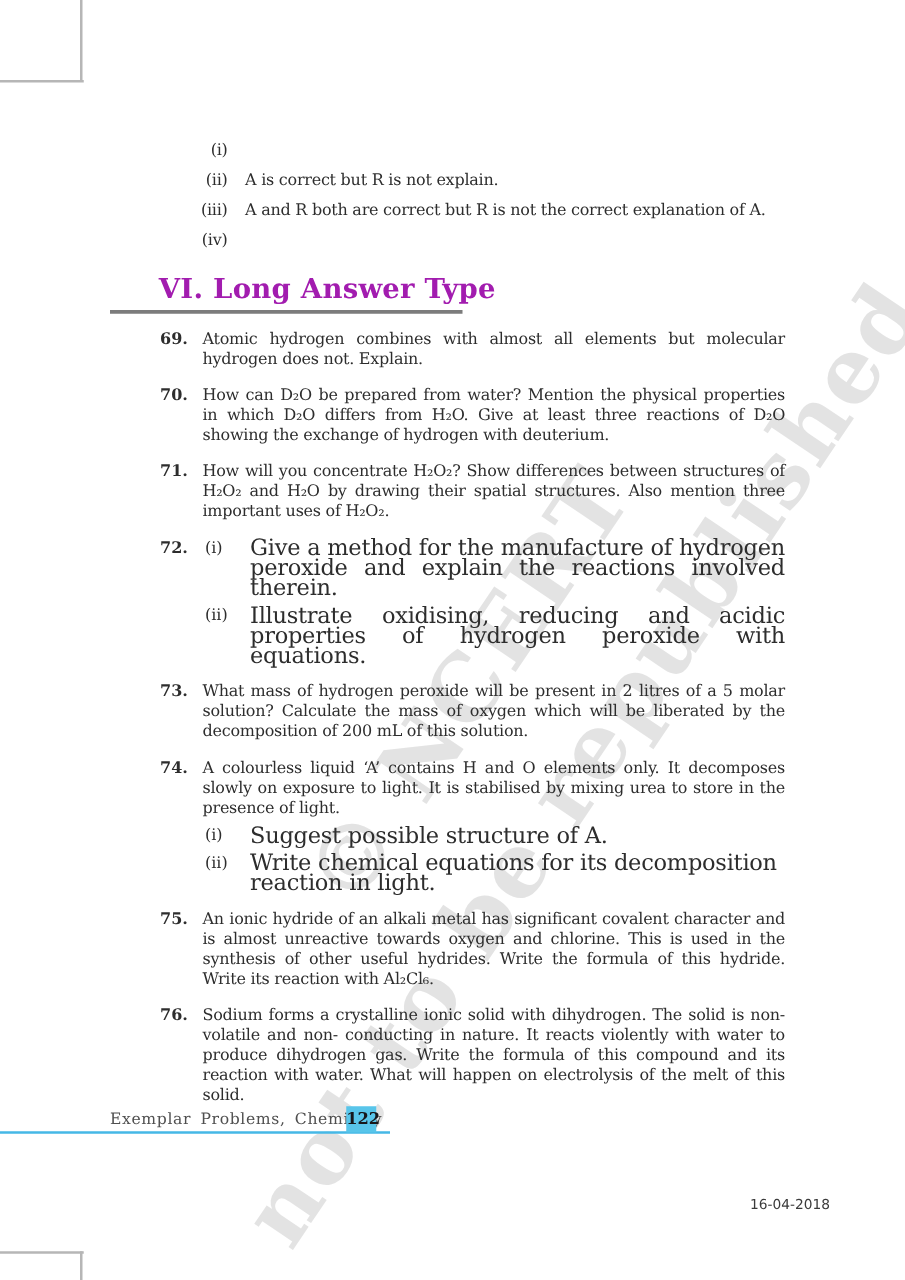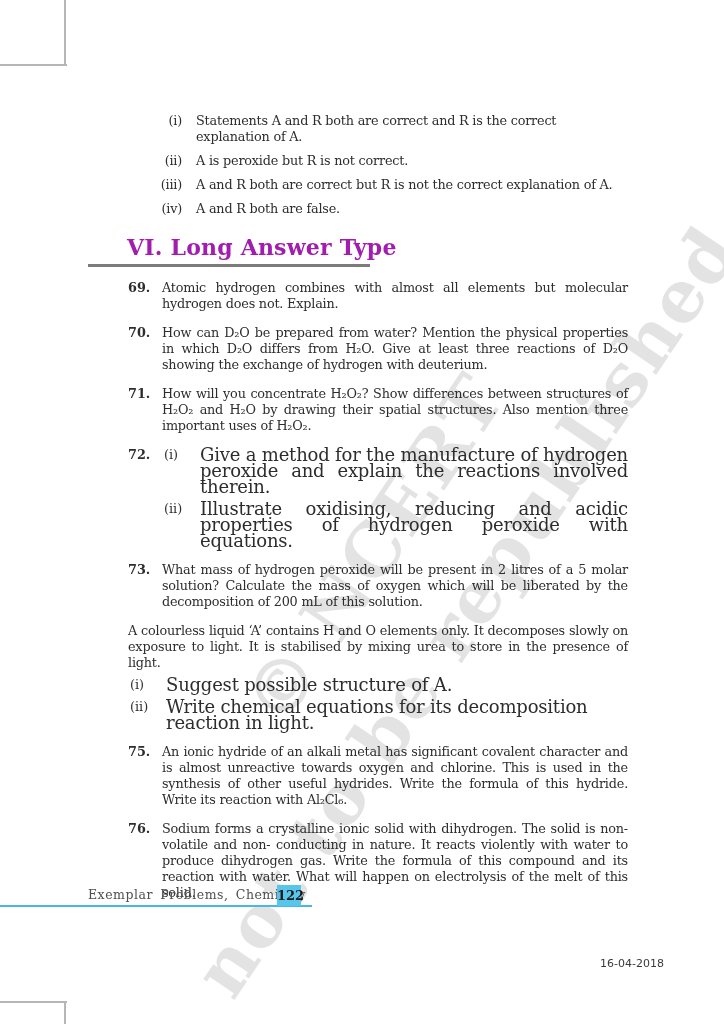--- a/index.html
+++ b/index.html
@@ -76,33 +76,31 @@
 <div class="watermark">
   <div class="wm-line">© NCERT</div>
   <div class="wm-line">not to be republished</div>
 </div>
 
 <div class="content">
 
   <div class="intro">
     <div class="intro-row">
       <span class="intro-label">(i)</span>
-      <span class="intro-text">Statements A and R both are correct and R is the correct explanation of A.</span>
     </div>
     <div class="intro-row">
       <span class="intro-label">(ii)</span>
-      <span class="intro-text">A is peroxide but R is not correct.</span>
+      <span class="intro-text">A is correct but R is not explain.</span>
     </div>
     <div class="intro-row">
       <span class="intro-label">(iii)</span>
       <span class="intro-text">A and R both are correct but R is not the correct explanation of A.</span>
     </div>
     <div class="intro-row">
       <span class="intro-label">(iv)</span>
-      <span class="intro-text">A and R both are false.</span>
     </div>
   </div>
 
   <h2 class="section-title">VI. Long Answer Type</h2>
   <div class="section-rule"></div>
 
   <div class="questions">
 
     <div class="q">
       <div class="qnum">69.</div>
@@ -140,20 +138,21 @@
     </div>
 
     <div class="q">
       <div class="qnum">73.</div>
       <div class="qbody">
         <p class="qtext">What mass of hydrogen peroxide will be present in 2 litres of a 5 molar solution? Calculate the mass of oxygen which will be liberated by the decomposition of 200 mL of this solution.</p>
       </div>
     </div>
 
     <div class="q">
+      <div class="qnum">74.</div>
       <div class="qbody">
         <p class="qtext">A colourless liquid ‘A’ contains H and O elements only. It decomposes slowly on exposure to light. It is stabilised by mixing urea to store in the presence of light.</p>
         <div class="subrow">
           <span class="sublabel">(i)</span>
           <p class="subtext">Suggest possible structure of A.</p>
         </div>
         <div class="subrow">
           <span class="sublabel">(ii)</span>
           <p class="subtext">Write chemical equations for its decomposition reaction in light.</p>
         </div>

